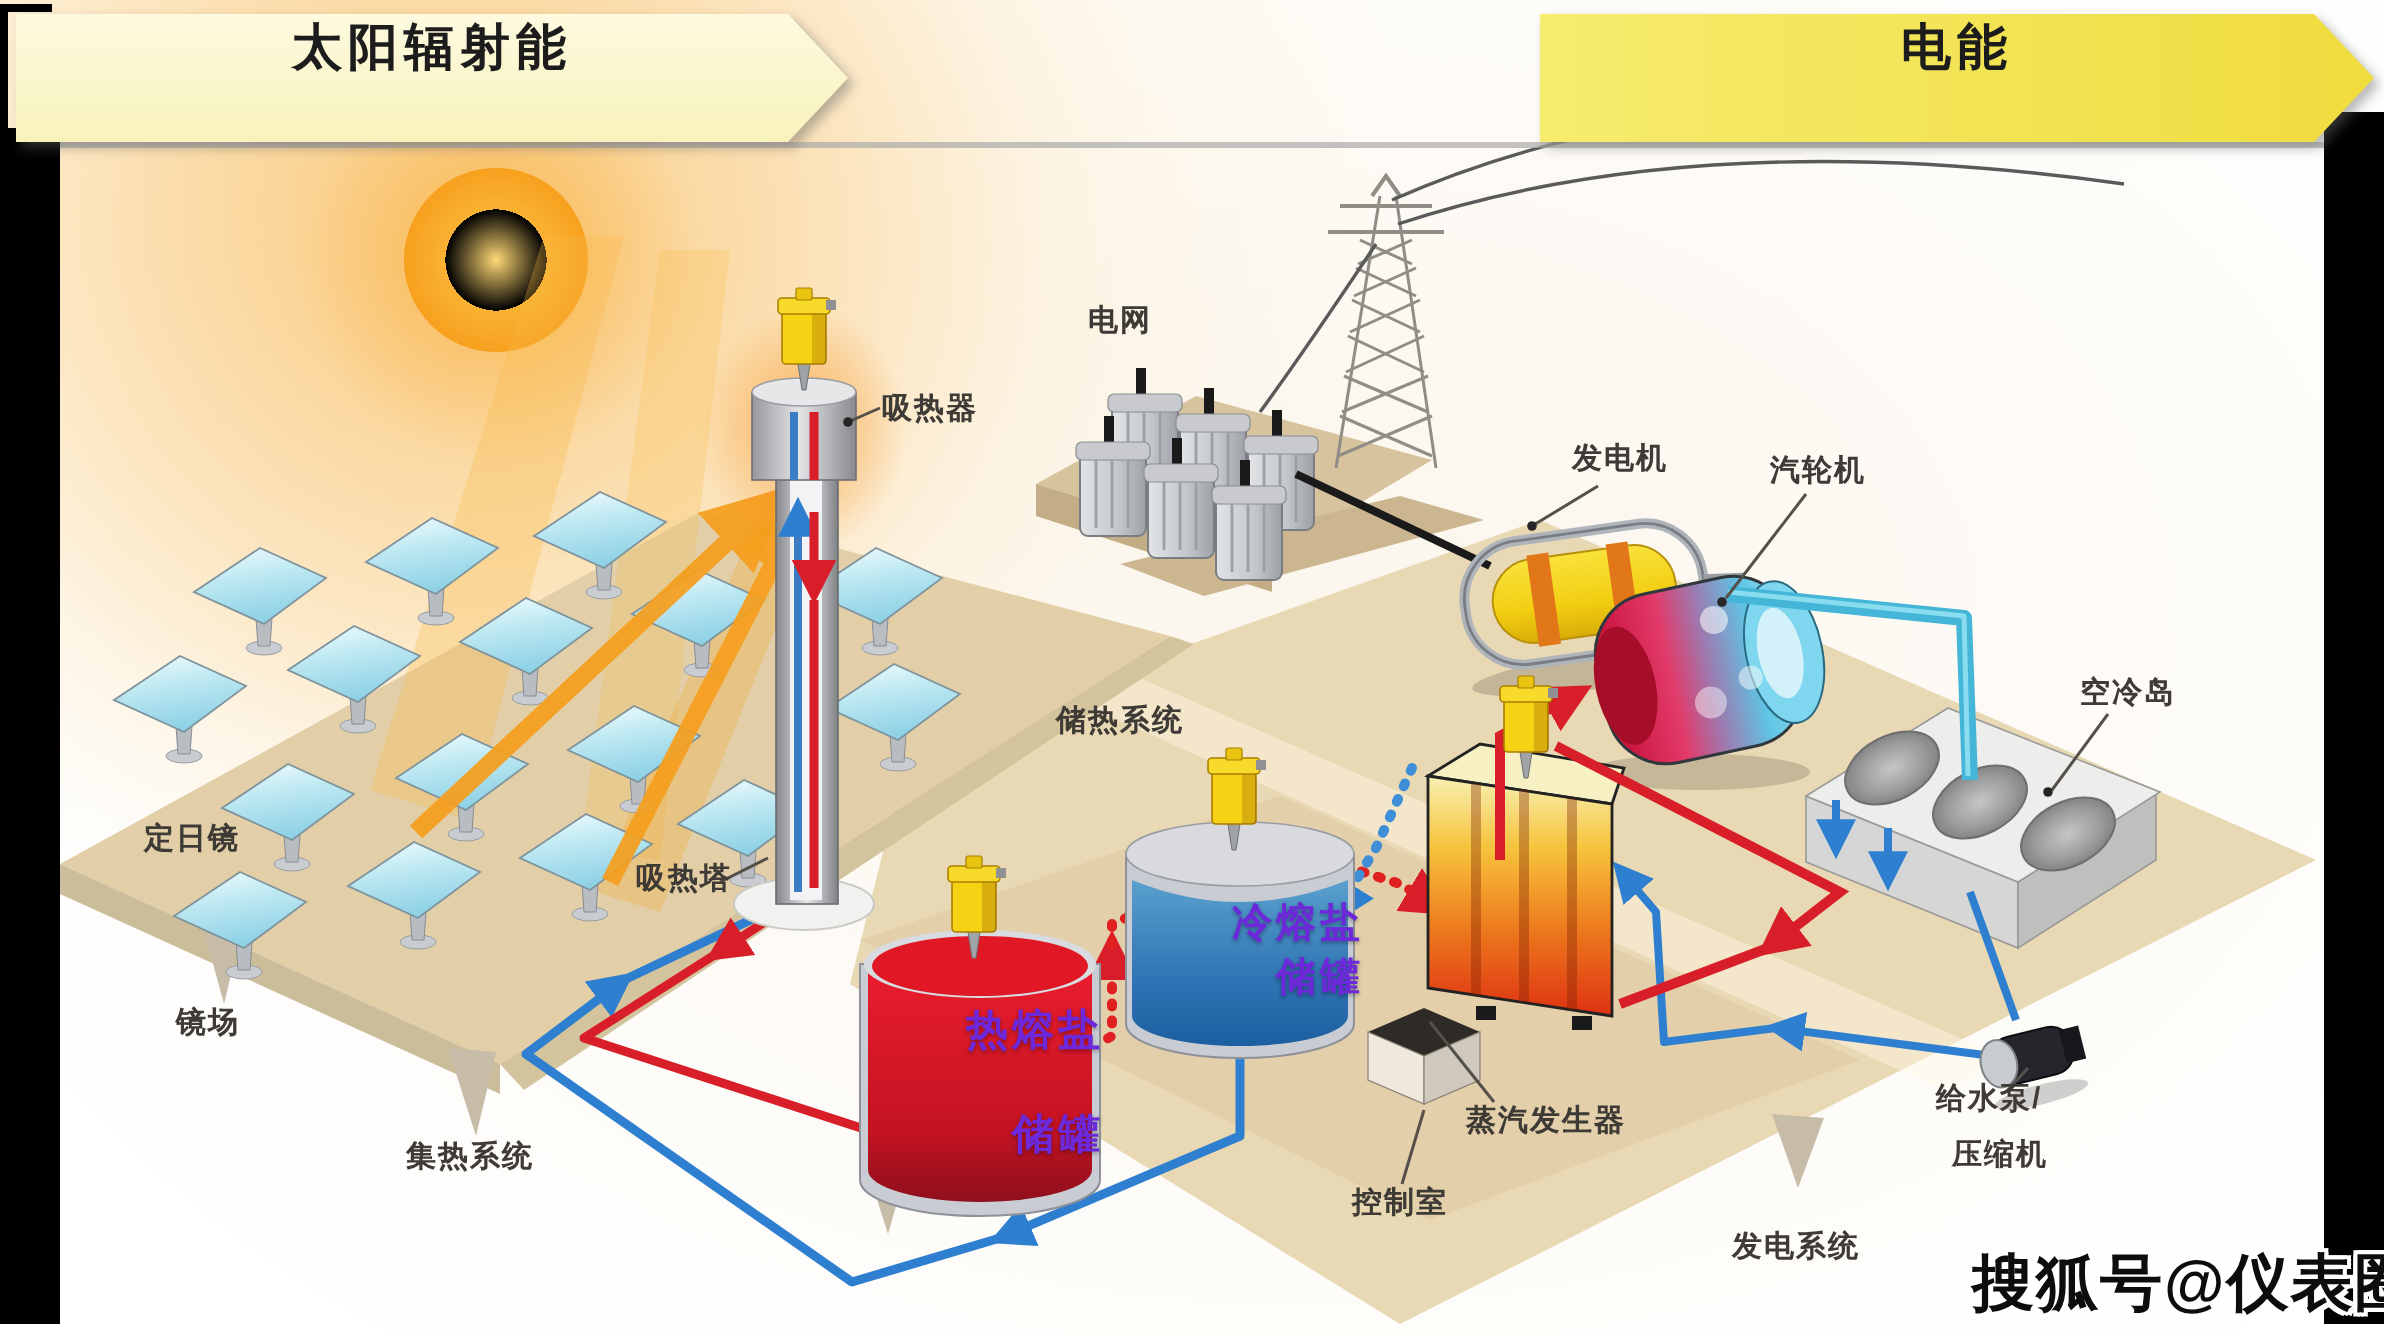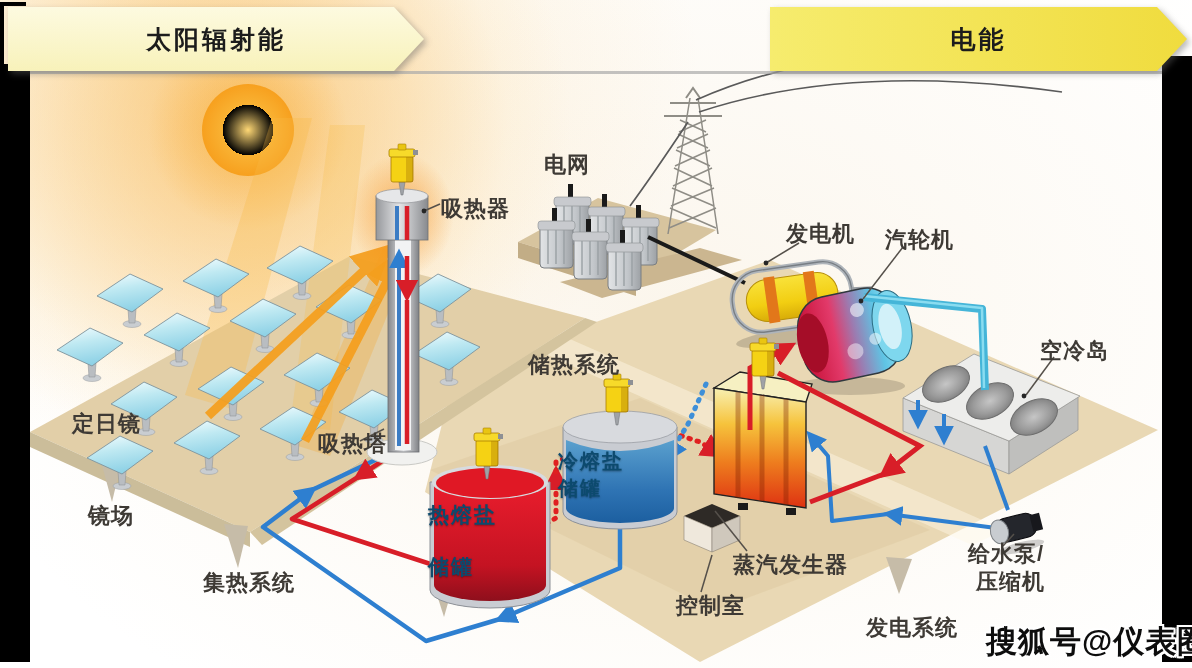--- a/index.html
+++ b/index.html
@@ -6,29 +6,29 @@
   #stage{position:relative;width:1192px;height:668px;overflow:hidden;
          font-family:"Liberation Sans","DejaVu Sans",sans-serif;background:#fff;}
   
   #scene-bg{position:absolute;left:0;top:0;width:1192px;height:668px;z-index:0;
     background:
       radial-gradient(circle 420px at 235px 125px, rgba(247,166,42,.50), rgba(249,196,110,.36) 40%, rgba(252,228,180,.16) 65%, rgba(255,255,255,0) 80%),
       radial-gradient(ellipse 760px 540px at 14% 10%, rgba(250,214,150,.45), rgba(255,255,255,0) 70%),
       radial-gradient(ellipse 980px 640px at 55% 46%, rgba(243,225,193,.30), rgba(255,255,255,0) 75%),
       #ffffff;}
   svg{position:absolute;left:0;top:0;z-index:1;}
-  .lbl{position:absolute;z-index:10;font-weight:600;font-size:22px;line-height:1.2;
+  .lbl{position:absolute;z-index:10;font-weight:600;font-size:15px;line-height:1.2;
        color:#3E3A35;letter-spacing:1px;white-space:nowrap;}
-  .tank-line{position:absolute;z-index:10;width:124px;text-align:left;color:#0c4a6e;
+  .tank-line{position:absolute;z-index:10;width:124px;text-align:right;color:#6d28d9;
        font-weight:700;letter-spacing:2px;text-shadow:0 1px 2px rgba(0,0,0,.35);}
   .hot-line{font-size:21px;}
   .cold-line{font-size:20px;}
   
   #banner{position:absolute;left:0;top:0;width:1192px;height:76px;z-index:40;}
-  .chev{position:absolute;top:7px;height:64px;display:flex;align-items:center;justify-content:center;
+  .chev{position:absolute;top:7px;height:64px;display:flex;align-items:flex-start;justify-content:center;
         font-size:25px;font-weight:600;letter-spacing:3px;color:#1c1c1c;
         clip-path:polygon(0 0, calc(100% - 30px) 0, 100% 50%, calc(100% - 30px) 100%, 0 100%);}
   .chev-wrap{position:absolute;top:0;height:78px;filter:drop-shadow(3px 3px 3px rgba(100,100,100,.45));}
   #banner-underline{position:absolute;left:8px;top:71px;width:1154px;height:3px;
         background:#a9a9a9;opacity:.7;z-index:4;}
   .black-strip{position:absolute;background:#000;z-index:30;}
   #watermark{position:absolute;left:986px;top:621px;z-index:50;font-size:31px;font-weight:800;
      color:#0d0d0d;letter-spacing:1px;white-space:nowrap;
      text-shadow:-2px -2px 0 #fff,2px -2px 0 #fff,-2px 2px 0 #fff,2px 2px 0 #fff,
                  0 -2px 0 #fff,0 2px 0 #fff,-2px 0 0 #fff,2px 0 0 #fff;}

